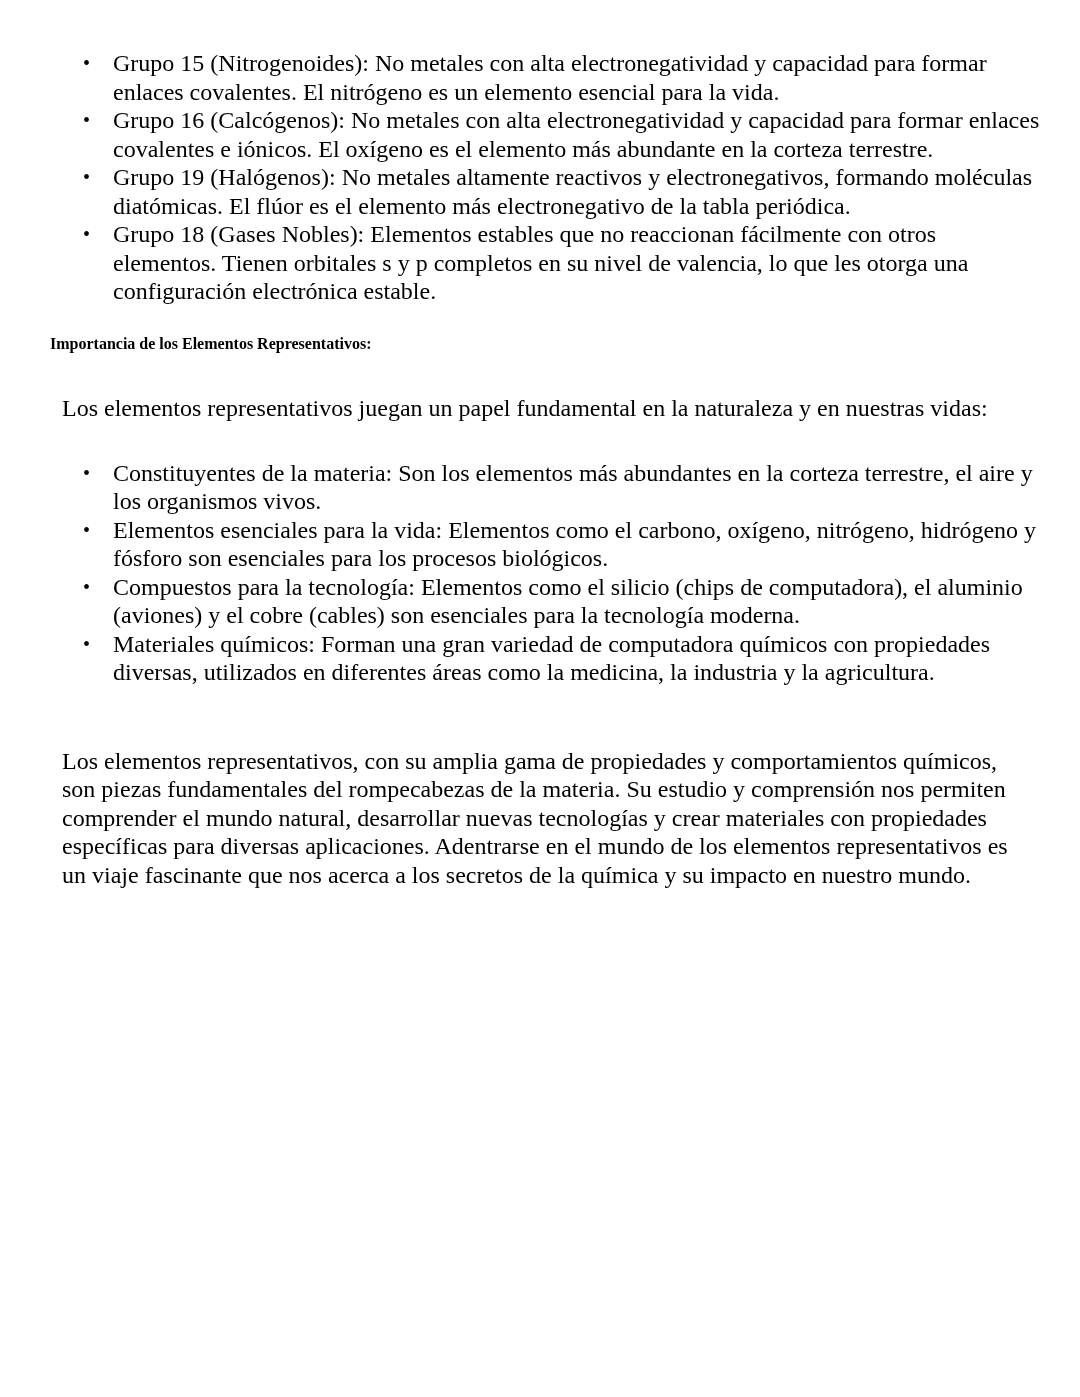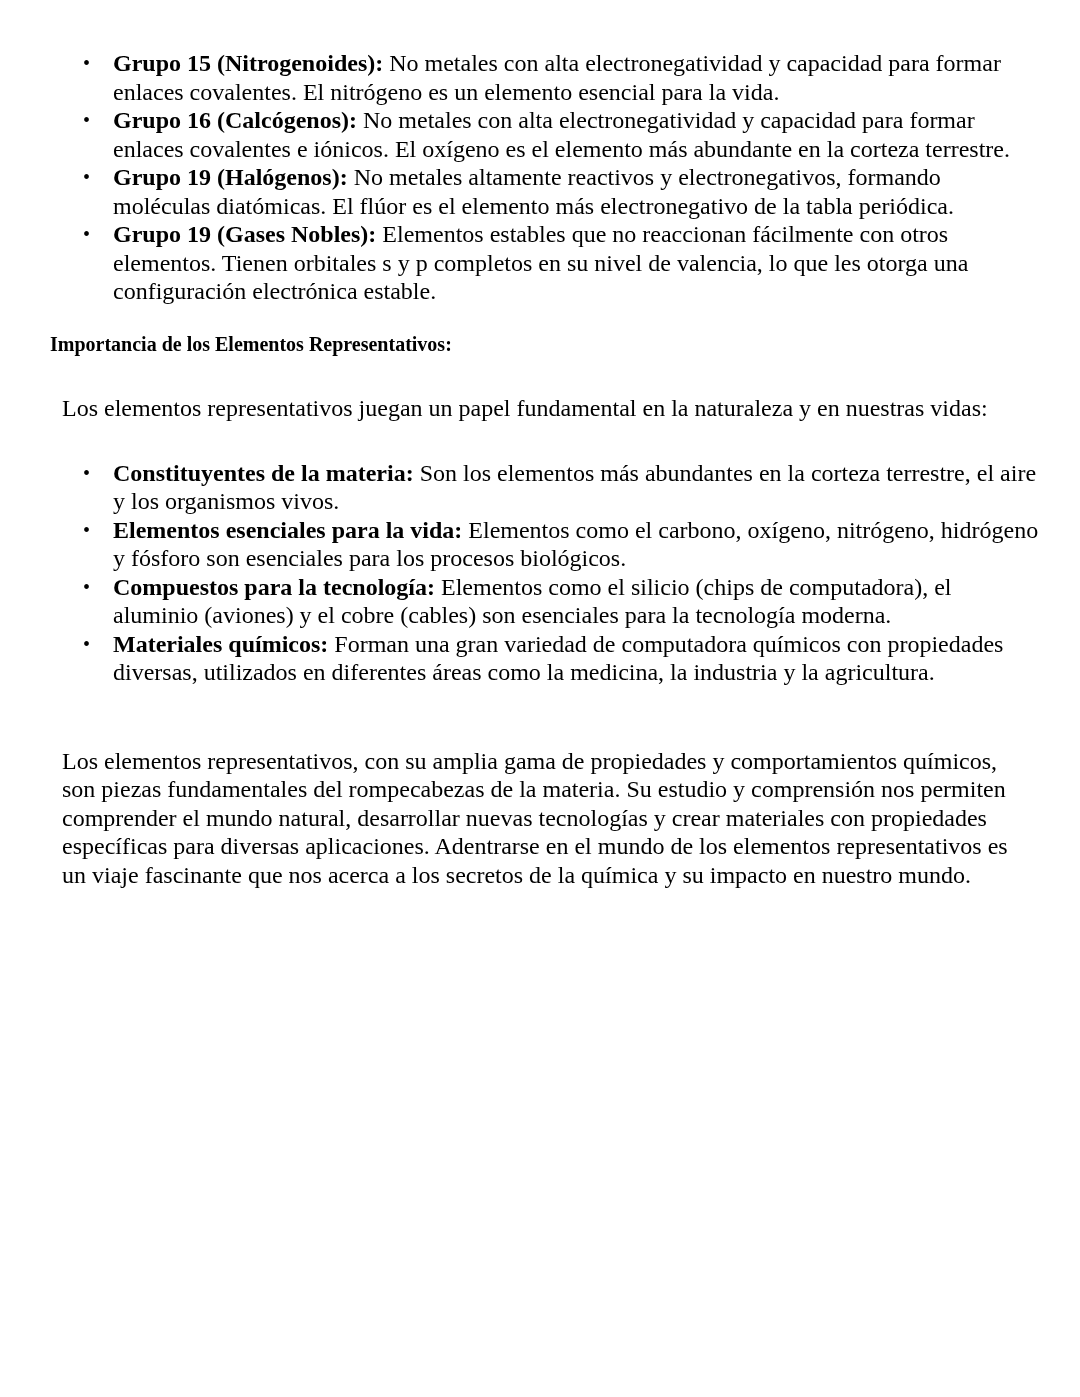--- a/index.html
+++ b/index.html
@@ -29,24 +29,24 @@
       position: relative;
       margin: 0;
     }
     ul.bullets li .bullet {
       position: absolute;
       left: -30px;
       top: 0;
       font-size: 20px;
     }
     ul.bullets li b {
-      font-weight: bold;
+      font-weight: normal;
     }
     h3.section {
-      font-size: 20px;
+      font-size: 16px;
       font-weight: bold;
       margin: 0;
       line-height: 28.5px;
     }
     p.para {
       margin: 12px;
     }
     .gap-a { height: 24px; }
     .gap-b { height: 24px; }
   </style>
@@ -59,21 +59,21 @@
     <li>
       <span class="bullet">•</span><b>Grupo 15 (Nitrogenoides):</b><span> No metales con alta electronegatividad y capacidad para formar enlaces covalentes. El nitrógeno es un elemento esencial para la vida.</span>
     </li>
     <li>
       <span class="bullet">•</span><b>Grupo 16 (Calcógenos):</b><span> No metales con alta electronegatividad y capacidad para formar enlaces covalentes e iónicos. El oxígeno es el elemento más abundante en la corteza terrestre.</span>
     </li>
     <li>
       <span class="bullet">•</span><b>Grupo 19 (Halógenos):</b><span> No metales altamente reactivos y electronegativos, formando moléculas diatómicas. El flúor es el elemento más electronegativo de la tabla periódica.</span>
     </li>
     <li>
-      <span class="bullet">•</span><b>Grupo 19 (Gases Nobles):</b><span> Elementos estables que no reaccionan fácilmente con otros elementos. Tienen orbitales s y p completos en su nivel de valencia, lo que les otorga una configuración electrónica estable.</span>
+      <span class="bullet">•</span><b>Grupo 18 (Gases Nobles):</b><span> Elementos estables que no reaccionan fácilmente con otros elementos. Tienen orbitales s y p completos en su nivel de valencia, lo que les otorga una configuración electrónica estable.</span>
     </li>
   </ul>
 
   <div class="gap-a"></div>
 
   <h3 class="section">Importancia de los Elementos Representativos:</h3>
 
   <div class="gap-b"></div>
 
   <p class="para">Los elementos representativos juegan un papel fundamental en la naturaleza y en nuestras vidas:</p>

